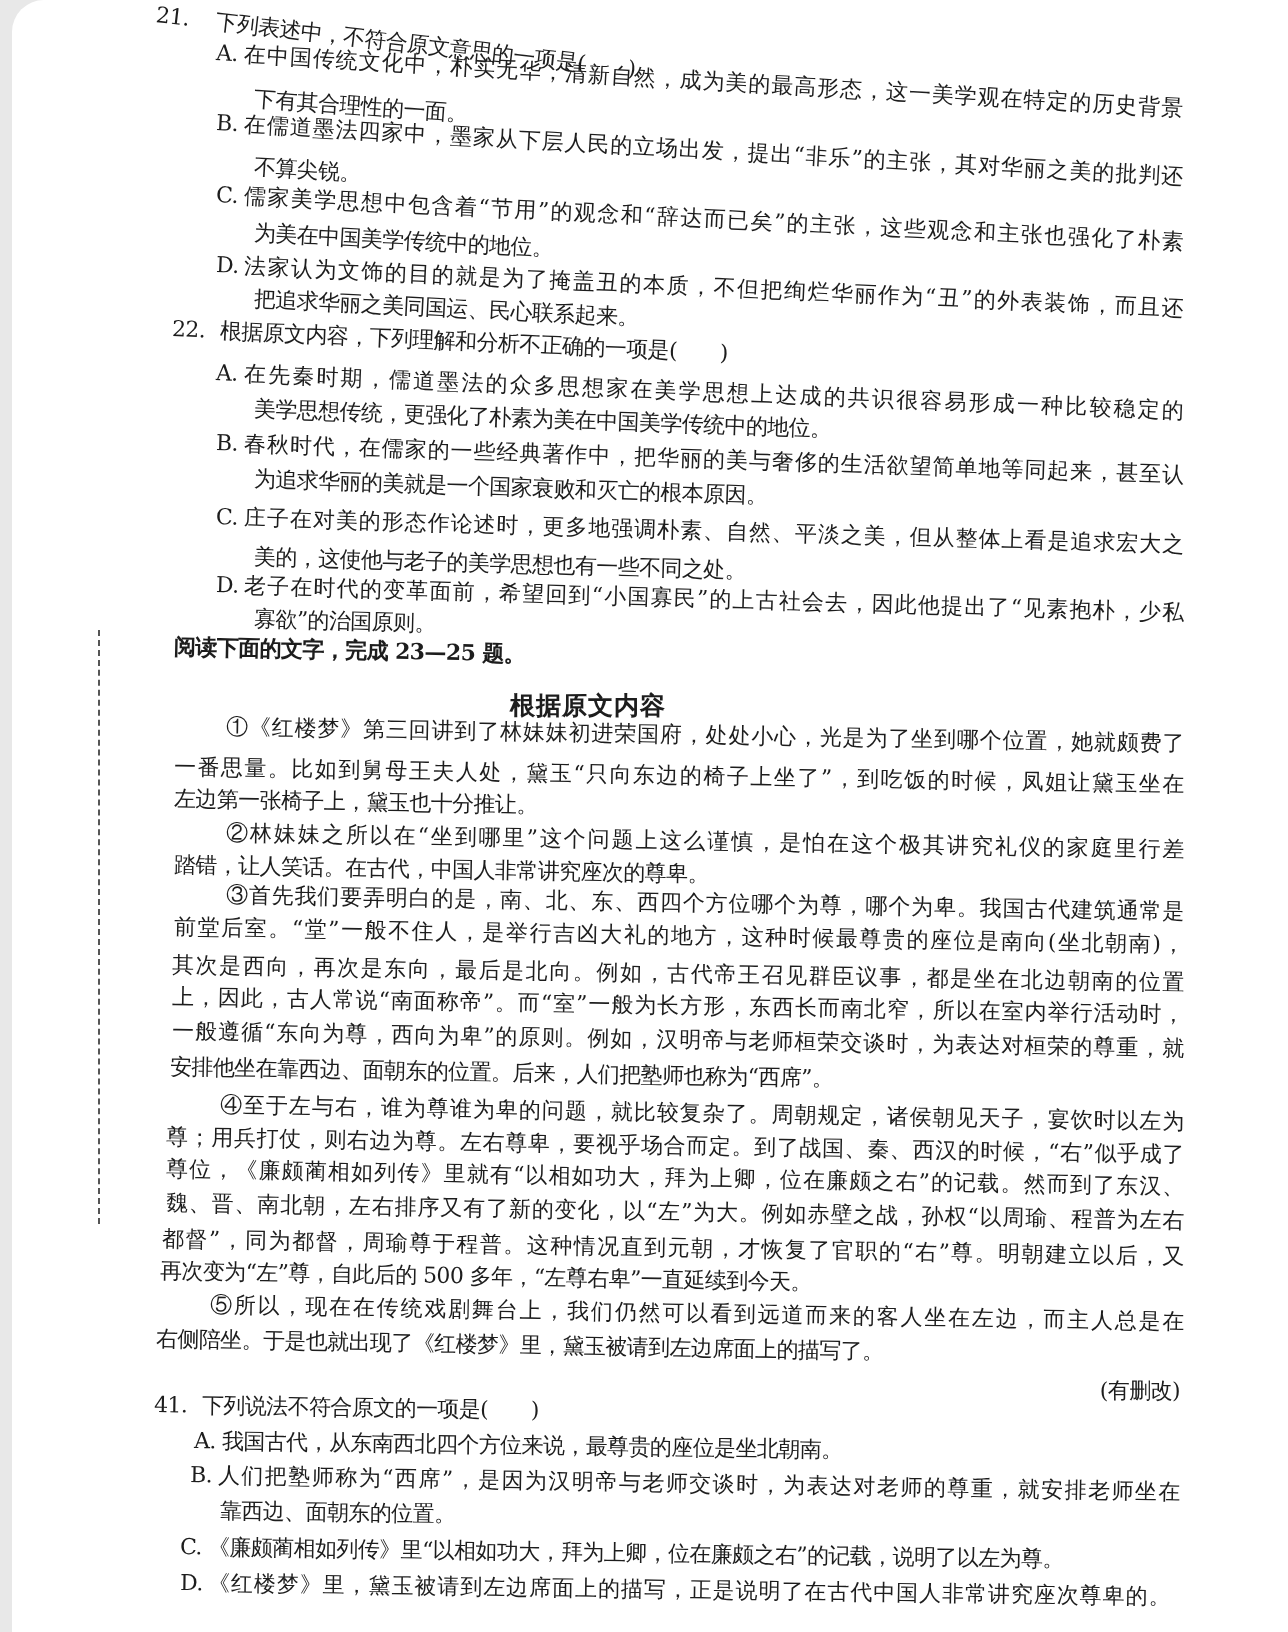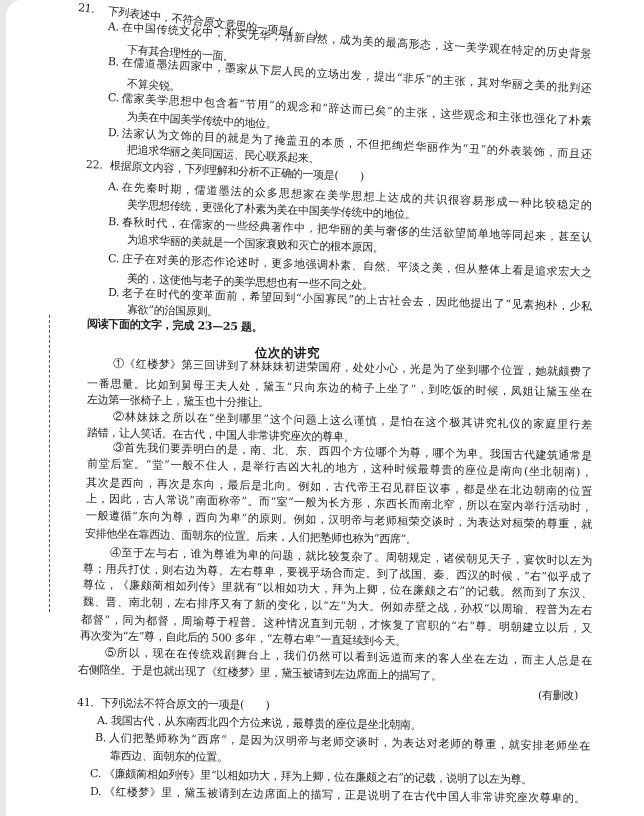--- a/index.html
+++ b/index.html
@@ -82,42 +82,42 @@
   <span class="txt">庄子在对美的形态作论述时，更多地强调朴素、自然、平淡之美，但从整体上看是追求宏大之</span>
 </div>
 <div class="ln" style="left:127px;top:272px;transform:rotate(1.6deg);">美的，这使他与老子的美学思想也有一些不同之处。</div>
 <div class="ln row full" style="left:108px;top:286px;width:484px;transform:rotate(1.65deg);">
   <span class="lbl">D.</span>
   <span class="txt">老子在时代的变革面前，希望回到“小国寡民”的上古社会去，因此他提出了“见素抱朴，少私</span>
 </div>
 <div class="ln" style="left:127px;top:303px;transform:rotate(1.5deg);">寡欲”的治国原则。</div>
 
 <div class="ln bold" style="left:87px;top:317px;transform:rotate(1.2deg);">阅读下面的文字，完成 23—25 题。</div>
-<div class="ln title" style="left:255px;top:346px;">位次的讲究</div>
+<div class="ln title" style="left:255px;top:346px;">根据原文内容</div>
 
 <div class="ln full" style="left:113px;top:357px;width:479px;transform:rotate(1deg);">①《红楼梦》第三回讲到了林妹妹初进荣国府，处处小心，光是为了坐到哪个位置，她就颇费了</div>
 <div class="ln full" style="left:87px;top:377px;width:505px;transform:rotate(1deg);">一番思量。比如到舅母王夫人处，黛玉“只向东边的椅子上坐了”，到吃饭的时候，凤姐让黛玉坐在</div>
 <div class="ln" style="left:87px;top:393px;transform:rotate(1deg);">左边第一张椅子上，黛玉也十分推让。</div>
 <div class="ln full" style="left:113px;top:410px;width:479px;transform:rotate(1deg);">②林妹妹之所以在“坐到哪里”这个问题上这么谨慎，是怕在这个极其讲究礼仪的家庭里行差</div>
 <div class="ln" style="left:87px;top:426px;transform:rotate(1deg);">踏错，让人笑话。在古代，中国人非常讲究座次的尊卑。</div>
 <div class="ln full" style="left:113px;top:441px;width:479px;transform:rotate(1deg);">③首先我们要弄明白的是，南、北、东、西四个方位哪个为尊，哪个为卑。我国古代建筑通常是</div>
 <div class="ln full" style="left:87px;top:457px;width:505px;transform:rotate(1deg);">前堂后室。“堂”一般不住人，是举行吉凶大礼的地方，这种时候最尊贵的座位是南向(坐北朝南)，</div>
 <div class="ln full" style="left:86px;top:476px;width:506px;transform:rotate(1deg);">其次是西向，再次是东向，最后是北向。例如，古代帝王召见群臣议事，都是坐在北边朝南的位置</div>
 <div class="ln full" style="left:86px;top:492px;width:506px;transform:rotate(1deg);">上，因此，古人常说“南面称帝”。而“室”一般为长方形，东西长而南北窄，所以在室内举行活动时，</div>
 <div class="ln full" style="left:86px;top:509px;width:506px;transform:rotate(1deg);">一般遵循“东向为尊，西向为卑”的原则。例如，汉明帝与老师桓荣交谈时，为表达对桓荣的尊重，就</div>
 <div class="ln" style="left:85px;top:527px;transform:rotate(1deg);">安排他坐在靠西边、面朝东的位置。后来，人们把塾师也称为“西席”。</div>
 <div class="ln full" style="left:110px;top:546px;width:482px;transform:rotate(1deg);">④至于左与右，谁为尊谁为卑的问题，就比较复杂了。周朝规定，诸侯朝见天子，宴饮时以左为</div>
 <div class="ln full" style="left:83px;top:562px;width:509px;transform:rotate(1deg);">尊；用兵打仗，则右边为尊。左右尊卑，要视乎场合而定。到了战国、秦、西汉的时候，“右”似乎成了</div>
 <div class="ln full" style="left:83px;top:578px;width:509px;transform:rotate(1deg);">尊位，《廉颇蔺相如列传》里就有“以相如功大，拜为上卿，位在廉颇之右”的记载。然而到了东汉、</div>
 <div class="ln full" style="left:83px;top:595px;width:509px;transform:rotate(1deg);">魏、晋、南北朝，左右排序又有了新的变化，以“左”为大。例如赤壁之战，孙权“以周瑜、程普为左右</div>
 <div class="ln full" style="left:81px;top:613px;width:511px;transform:rotate(1deg);">都督”，同为都督，周瑜尊于程普。这种情况直到元朝，才恢复了官职的“右”尊。明朝建立以后，又</div>
 <div class="ln" style="left:80px;top:629px;transform:rotate(1deg);">再次变为“左”尊，自此后的 500 多年，“左尊右卑”一直延续到今天。</div>
 <div class="ln full" style="left:105px;top:646px;width:487px;transform:rotate(1deg);">⑤所以，现在在传统戏剧舞台上，我们仍然可以看到远道而来的客人坐在左边，而主人总是在</div>
 <div class="ln" style="left:78px;top:663px;transform:rotate(1deg);">右侧陪坐。于是也就出现了《红楼梦》里，黛玉被请到左边席面上的描写了。</div>
-<div class="ln note" style="left:508px;top:689px;width:70px;">(有删改)</div>
+<div class="ln note" style="left:520px;top:689px;width:70px;">(有删改)</div>
 
 <div class="ln row" style="left:77px;top:696px;transform:rotate(0.8deg);">
   <span class="num">41.</span>
   <span class="txt">下列说法不符合原文的一项是(　　)</span>
 </div>
 <div class="ln row" style="left:97px;top:714px;transform:rotate(0.8deg);">
   <span class="lbl">A.</span>
   <span class="txt">我国古代，从东南西北四个方位来说，最尊贵的座位是坐北朝南。</span>
 </div>
 <div class="ln row full" style="left:95px;top:731px;width:495px;transform:rotate(1deg);">

